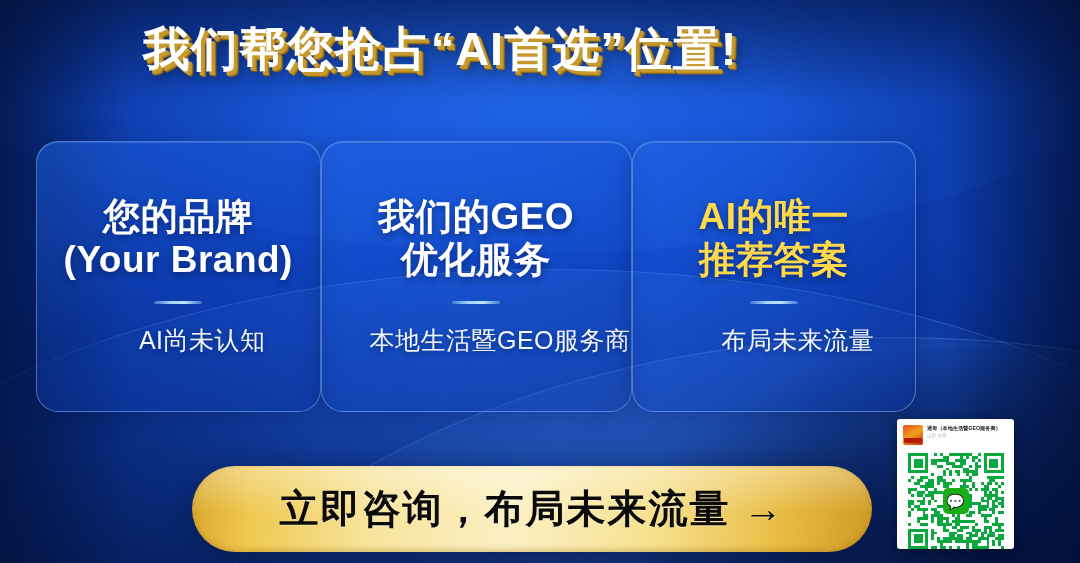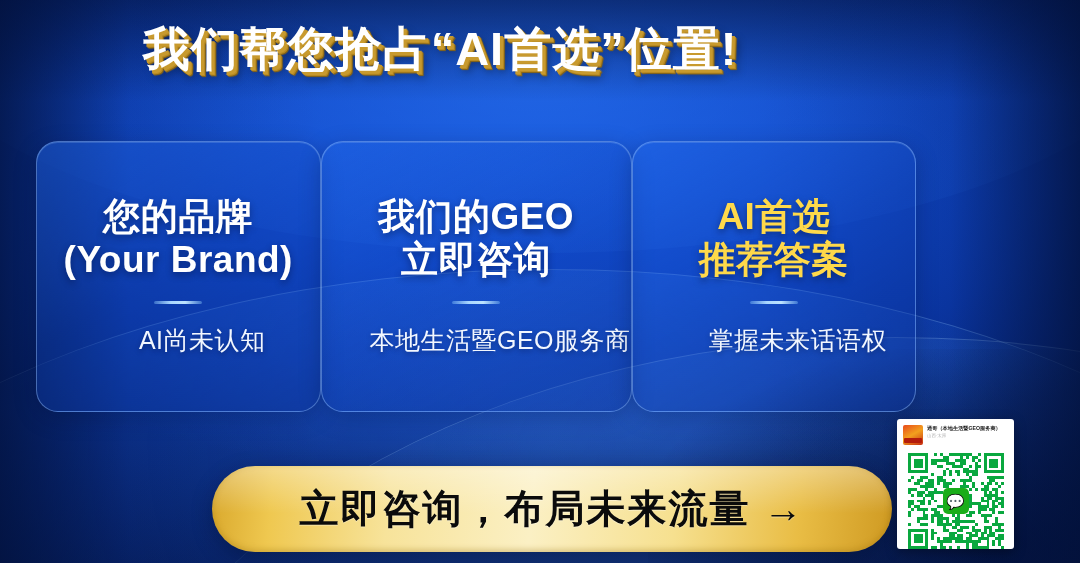--- a/index.html
+++ b/index.html
@@ -144,21 +144,21 @@
     letter-spacing: 0.5px;
     text-align: center;
     text-shadow: 0 2px 5px rgba(2,14,50,0.4);
     white-space: nowrap;
     margin-left: 48px;
   }
 
   
   .cta {
     position: absolute;
-    left: 212px;
+    left: 192px;
     top: 466px;
     width: 680px;
     height: 86px;
     border-radius: 43px;
     display: flex;
     align-items: center;
     justify-content: center;
     background:
       linear-gradient(180deg, rgba(255,255,255,0.35) 0%, rgba(255,255,255,0) 55%),
       linear-gradient(95deg, #d9a82c 0%, #efc850 9%, #f7e39a 26%, #fbf0c4 47%, #f6e08f 68%, #e9bd45 86%, #cf9a22 100%);
@@ -268,30 +268,30 @@
 
     <div class="card">
       <div class="card-title">您的品牌
 (Your Brand)</div>
       <div class="card-divider"></div>
       <div class="card-sub">AI尚未认知</div>
     </div>
 
     <div class="card">
       <div class="card-title">我们的GEO
-立即咨询</div>
+优化服务</div>
       <div class="card-divider"></div>
       <div class="card-sub">本地生活暨GEO服务商</div>
     </div>
 
     <div class="card">
-      <div class="card-title accent">AI首选
+      <div class="card-title accent">AI的唯一
 推荐答案</div>
       <div class="card-divider"></div>
-      <div class="card-sub">掌握未来话语权</div>
+      <div class="card-sub">布局未来流量</div>
     </div>
 
   </div>
 
   <div class="cta">
     <span class="cta-label">立即咨询，布局未来流量 →</span>
   </div>
 
   <div class="qr-card">
     <div class="qr-head">

